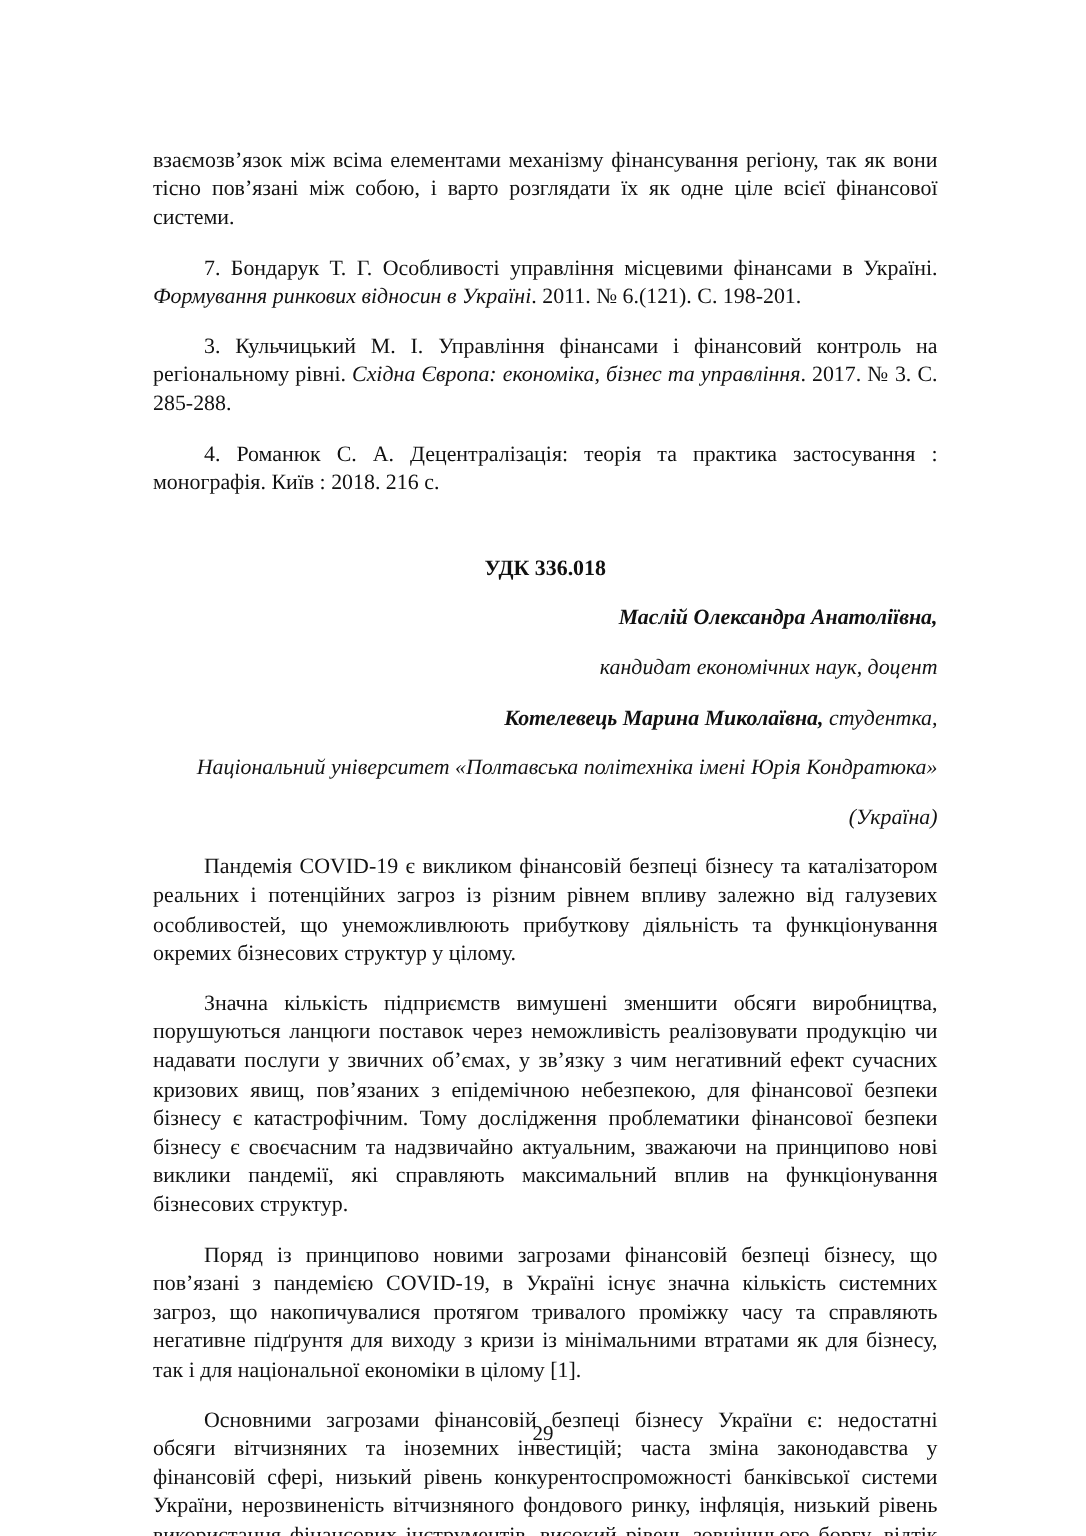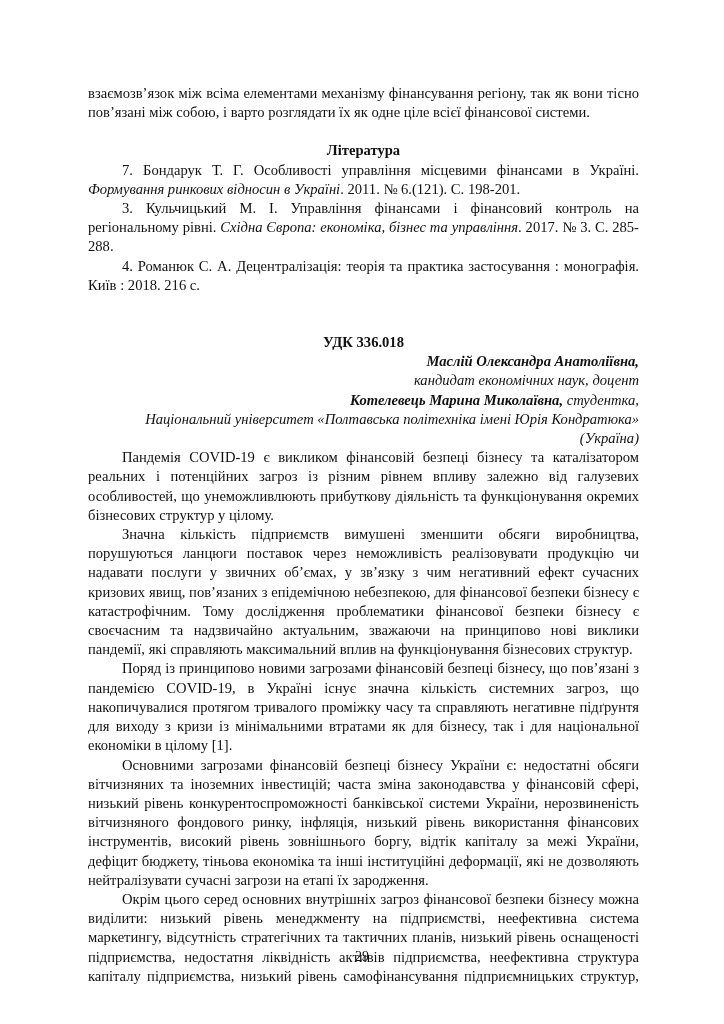--- a/index.html
+++ b/index.html
@@ -16,21 +16,21 @@
       color: #111111;
     }
     .page {
       position: absolute;
       left: 88px;
       top: 84px;
       width: 551px;
       font-size: 14.6px;
       line-height: 19.2px;
     }
-    p { margin: 0; }
+    p { margin: 14px; }
     .just {
       text-align: justify;
       text-align-last: left;
     }
     .indent { text-indent: 34px; }
     .italic { font-style: italic; }
     .refs-title {
       text-align: center;
       font-weight: bold;
       margin-top: 19px;
@@ -66,21 +66,20 @@
       font-family: "Liberation Serif", "DejaVu Serif", serif;
     }
   </style>
 </head>
 <body>
 
 <div class="page">
 
   <p class="just">взаємозв’язок між всіма елементами механізму фінансування регіону, так як вони тісно пов’язані між собою, і варто розглядати їх як одне ціле всієї фінансової системи.</p>
 
-  <p class="refs-title">Література</p>
 
   <div>
     <p class="ref-item"><span>7.  Бондарук Т. Г. Особливості управління місцевими фінансами в Україні. </span><span class="italic">Формування ринкових відносин в Україні</span><span>. 2011. № 6.(121). С. 198-201.</span></p>
     <p class="ref-item"><span>3. Кульчицький М. І. Управління фінансами і фінансовий контроль на регіональному рівні. </span><span class="italic">Східна Європа: економіка, бізнес та управління</span><span>. 2017. № 3. С. 285-288.</span></p>
     <p class="ref-item"><span>4. Романюк С. А. Децентралізація: теорія та практика застосування : монографія. Київ : 2018. 216 с.</span></p>
   </div>
 
   <p class="udc">УДК 336.018</p>
 
   <div class="author-block">

